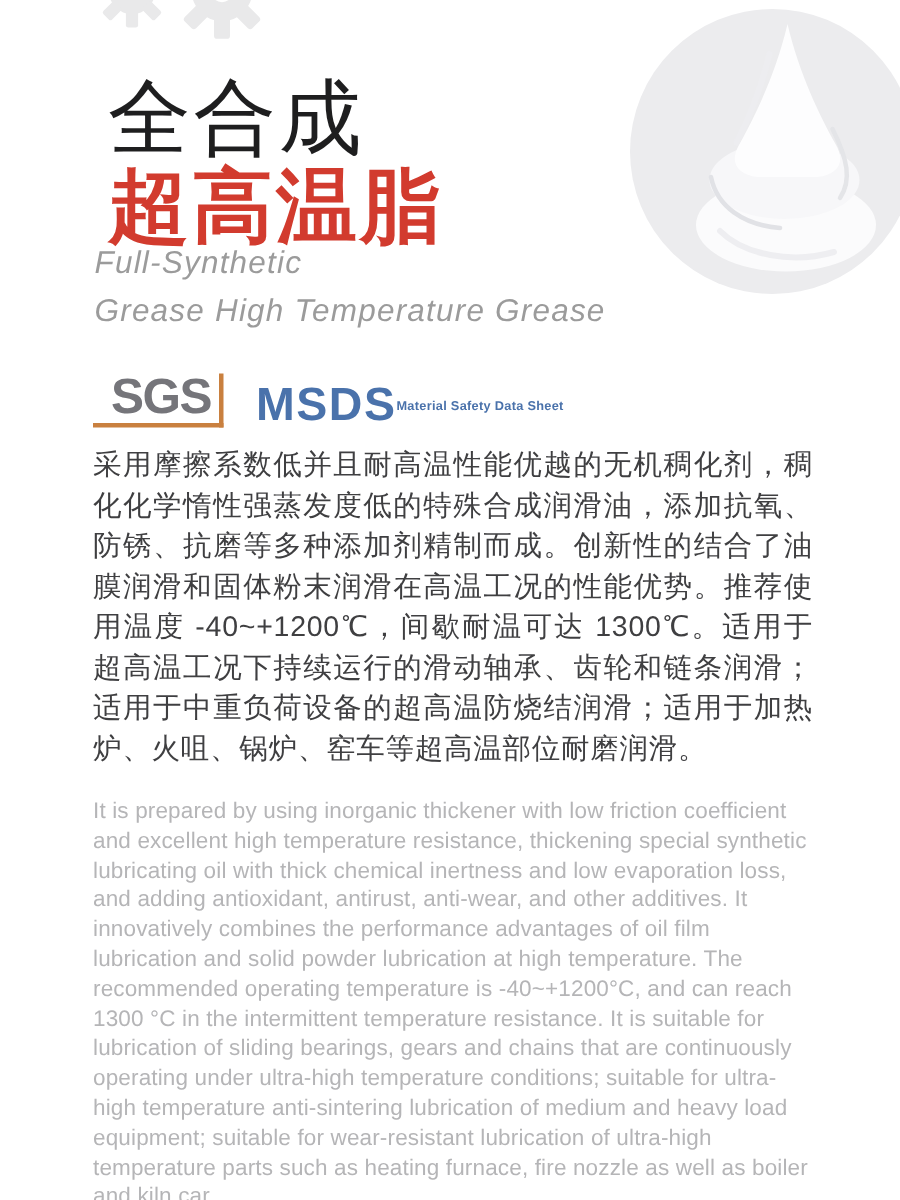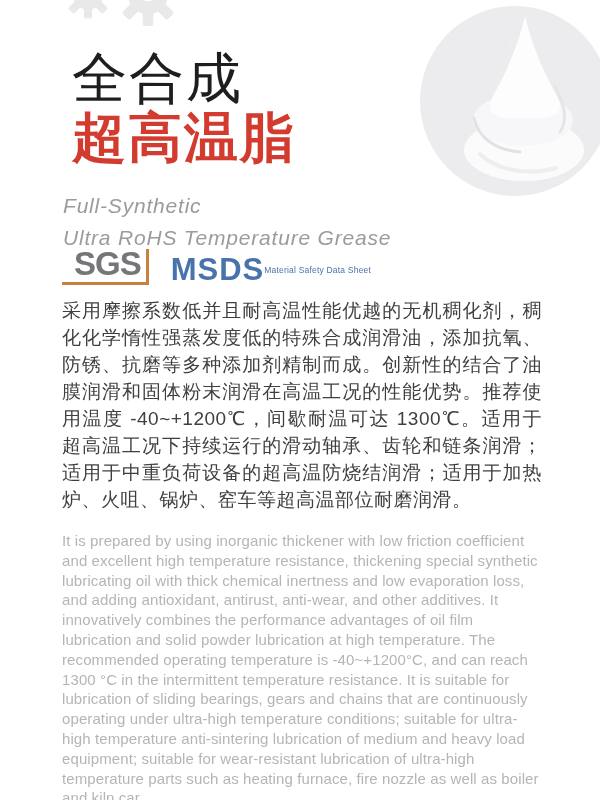--- a/index.html
+++ b/index.html
@@ -20,36 +20,36 @@
   }
   .dollop { position:absolute; left:36px; top:8px; }
 
   
   .title-cn { position:absolute; left:60px; margin:12px; letter-spacing:2px; }
   .title-black { top:30px; font-size:55px; font-weight:500; color:#1e1e1f; }
   .title-red   { top:90px; font-size:54px; font-weight:800; color:#d23b2e; }
 
   .subtitle {
     position:absolute; left:63px; top:160px; font-style:italic;
-    color:#9b9b9b; font-size:21px; line-height:32px; letter-spacing:0.8px;margin-top:30px;
+    color:#9b9b9b; font-size:21px; line-height:32px; letter-spacing:0.8px;
   }
 
   
   .certs {
     position:absolute; left:62px; top:243px; height:42px;
     display:flex; align-items:flex-end; gap:22px;
   }
   .sgs-logo {
     font-weight:700; font-size:33px; line-height:30px; color:#75757a;
     letter-spacing:-1px; padding:0 5px 3px 12px;
     border-bottom:3px solid #c9803f; border-right:3px solid #c9803f;
   }
   .msds-logo { display:flex; flex-direction:row; align-items:center; color:#4a72ab; padding-bottom:1px; }
   .msds-main { font-size:31px; font-weight:800; letter-spacing:1px; line-height:28px; }
-  .msds-sub  { font-size:8.5px; font-weight:400; letter-spacing:0.2px; white-space:nowrap; }
+  .msds-sub  { font-size:8.5px; font-weight:700; letter-spacing:0.2px; white-space:nowrap; }
   .rohs-logo {
     font-family:"Liberation Serif", serif; font-size:36px; line-height:32px;
     color:#5d6f62; letter-spacing:0.5px; padding-bottom:2px;
   }
 
   
   .desc-cn {
     position:absolute; left:62px; top:297px; width:480px; margin:0;
     font-size:19px; line-height:27px; color:#3f3f41;
     text-align:justify; letter-spacing:0.5px;
@@ -103,21 +103,21 @@
       <path d="M18 104 C22 124 40 136 64 138" stroke="#e1e2e6" stroke-width="3" fill="none" stroke-linecap="round"></path>
       <path d="M24 140 C40 156 72 162 100 154" stroke="#eeeef1" stroke-width="4" fill="none" stroke-linecap="round"></path>
     </svg>
   </div>
 
   <h1 class="title-cn title-black">全合成</h1>
   <h1 class="title-cn title-red">超高温脂</h1>
 
   <div class="subtitle">
     <div>Full-Synthetic</div>
-    <div>Ultra RoHS Temperature Grease</div>
+    <div>Grease High Temperature Grease</div>
   </div>
 
   <div class="certs">
     <div class="sgs-logo">SGS</div>
     <div class="msds-logo">
       <span class="msds-main">MSDS</span>
       <span class="msds-sub">Material Safety Data Sheet</span>
     </div>
   </div>
 

